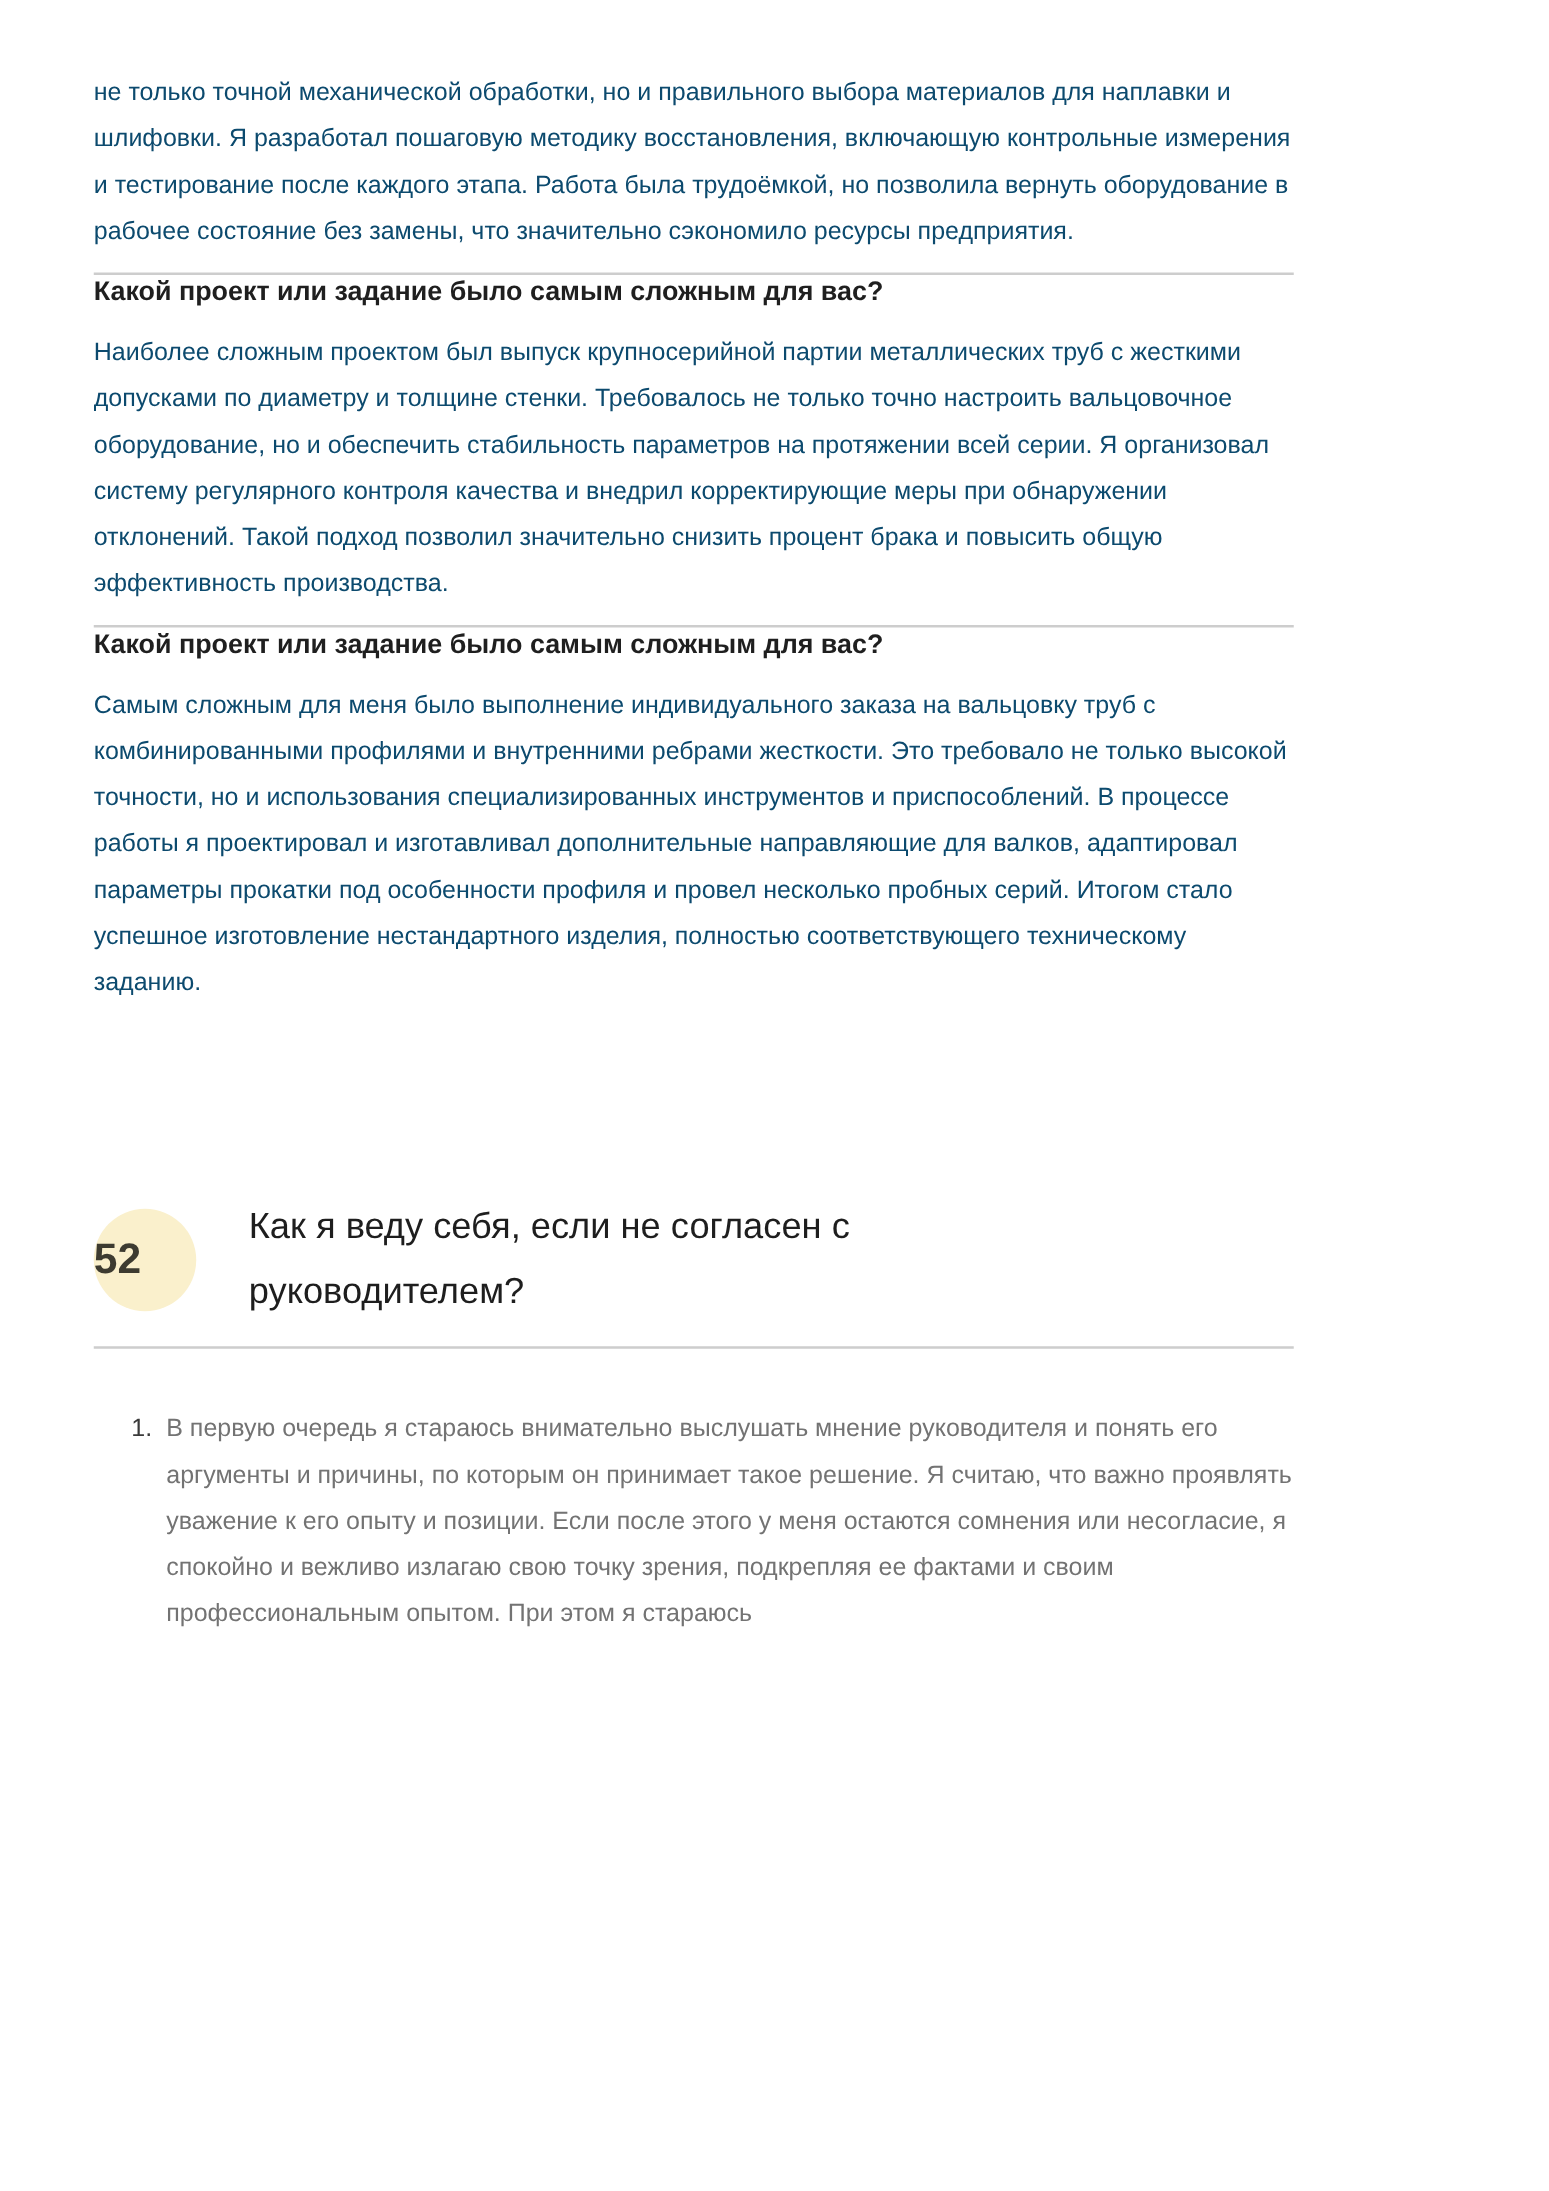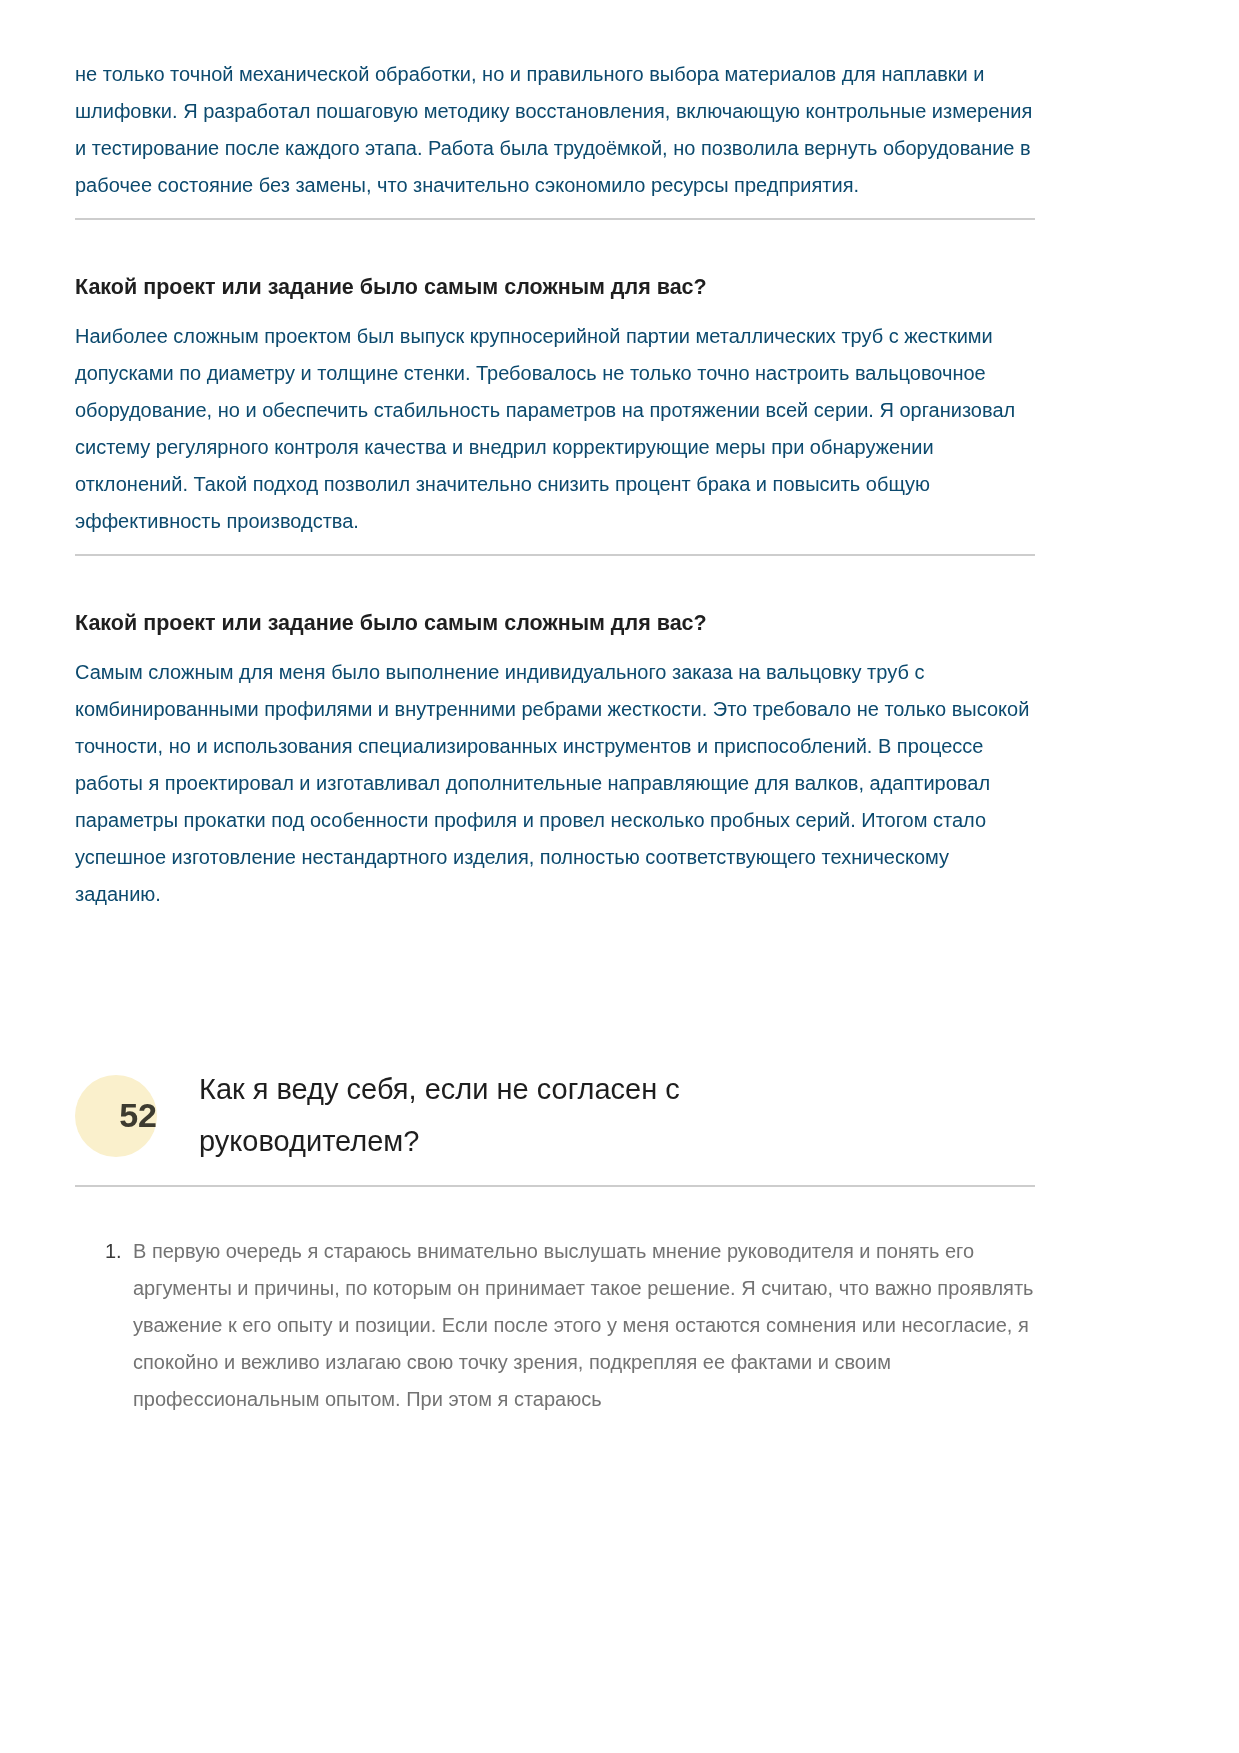--- a/index.html
+++ b/index.html
@@ -21,21 +21,20 @@
     font-size: 20px;
     line-height: 1.85;
     color: #0c4a6e;
   }
   .divider {
     border: none;
     border-top: 2px solid #cdcdcd;
     margin-top: 14px;
   }
   .qa-heading {
-    margin-top: 54px;
     font-size: 21.5px;
     font-weight: 700;
     color: #1f1f1f;
     line-height: 1.3;
   }
   .qa-body {
     margin-top: 16px;
   }
   .question-block {
     margin-top: 150px;
@@ -43,21 +42,21 @@
     align-items: flex-start;
     gap: 42px;
   }
   .badge {
     width: 82px;
     height: 82px;
     border-radius: 50%;
     background: #faf0cc;
     display: flex;
     align-items: center;
-    justify-content: flex-end;
+    justify-content: flex-start;
     flex-shrink: 0;
     margin-top: 12px;
   }
   .badge-number {
     font-size: 34px;
     font-weight: 700;
     color: #3d3b30;
   }
   .question-title {
     font-size: 29px;

